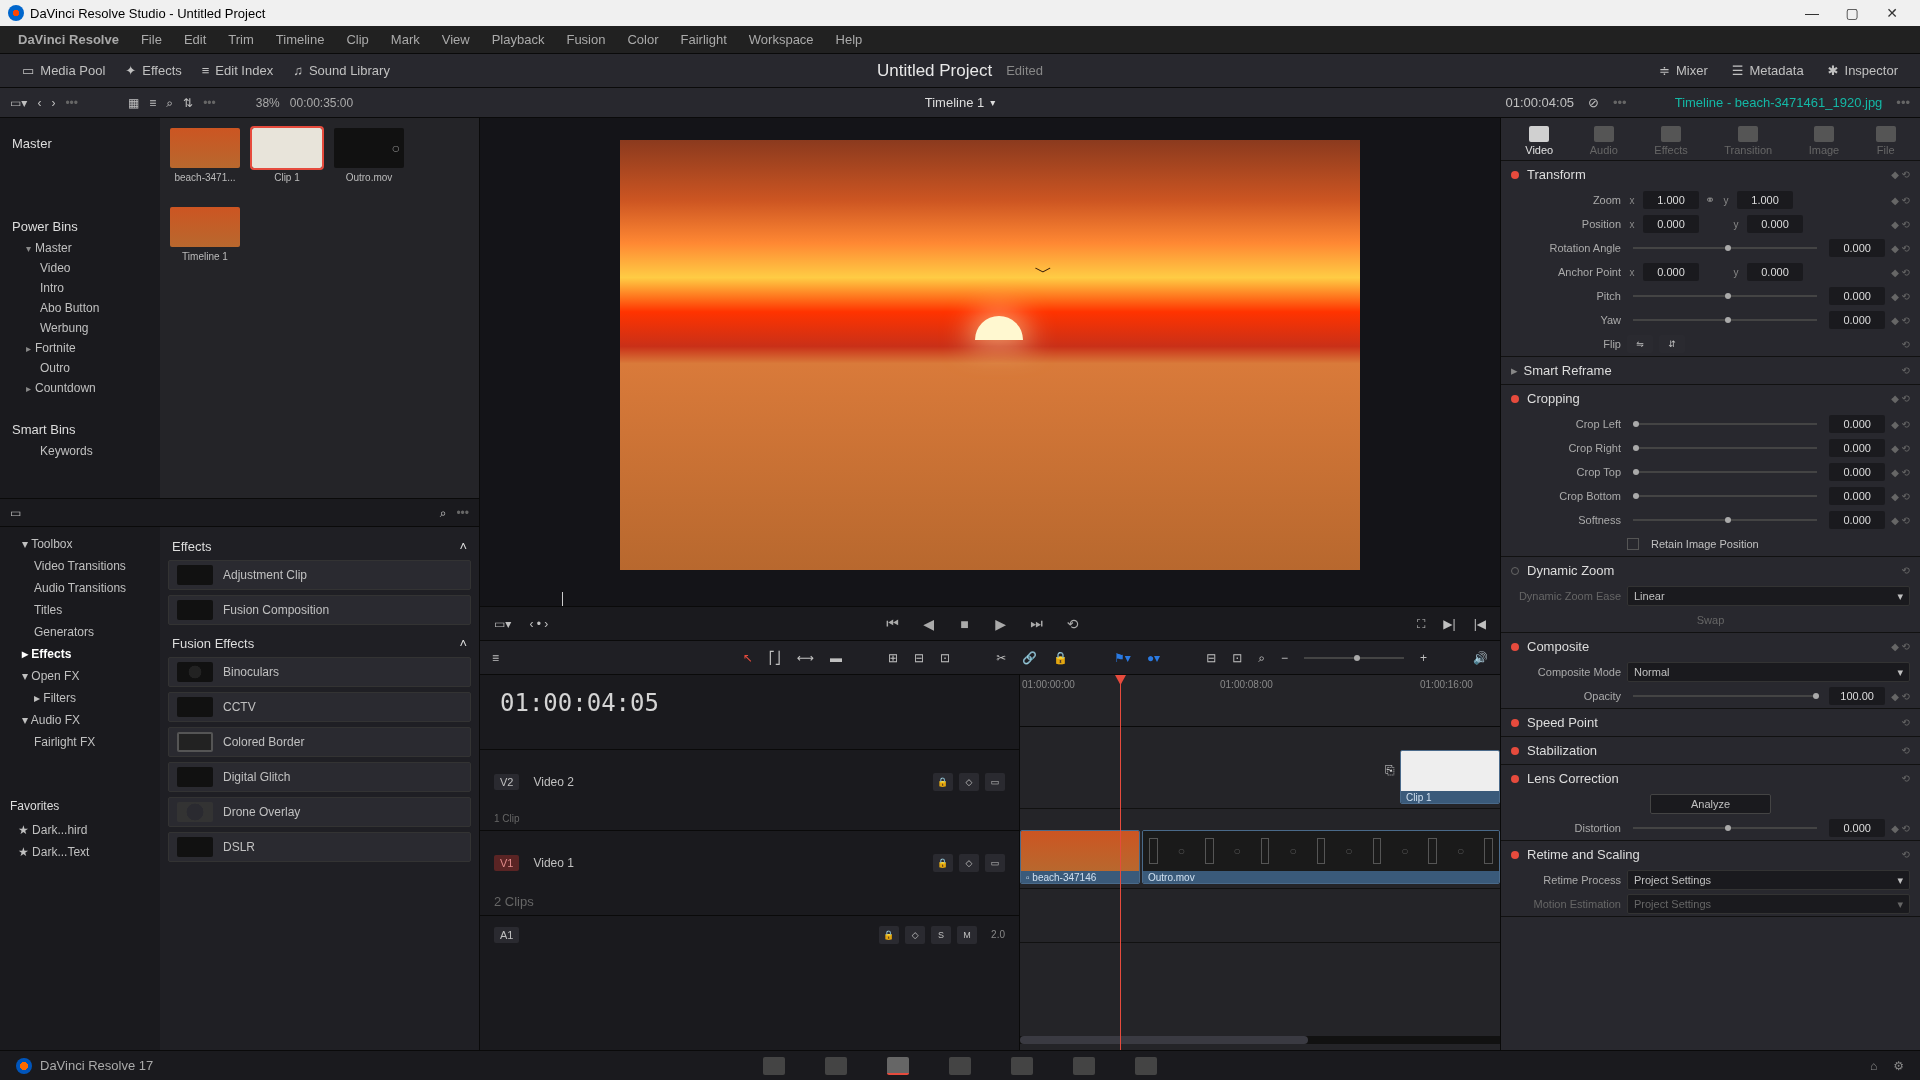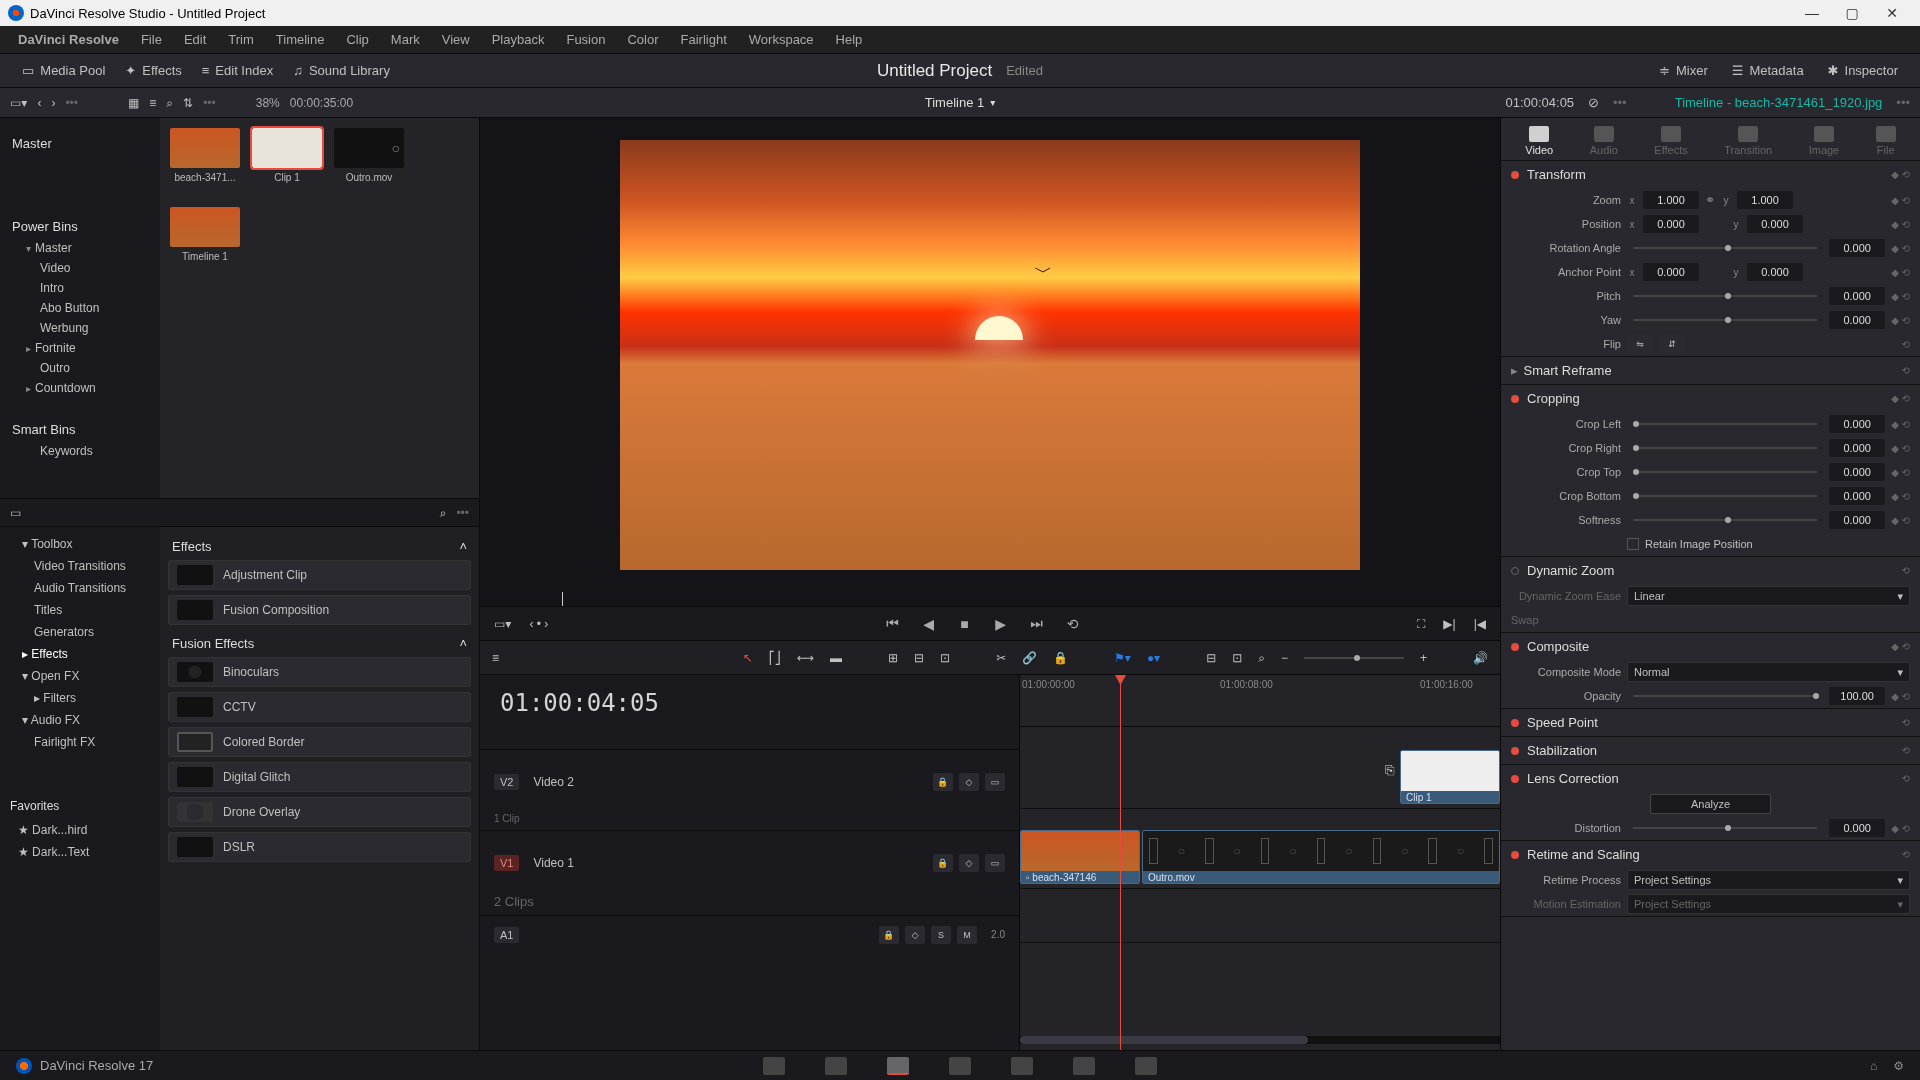--- a/index.html
+++ b/index.html
@@ -31,21 +31,21 @@
 .bins-tree .item { font-size: 12px; color: #c0c0c0; padding: 3px 6px 3px 20px; display: flex; align-items: center; }
 .bins-tree .chev { color: #888; margin-right: 4px; font-size: 10px; }
 .thumbs { flex: 1; background: #242428; padding: 10px; display: flex; flex-wrap: wrap; align-content: flex-start; gap: 12px; }
 .thumb { width: 70px; text-align: center; }
 .thumb-img { width: 70px; height: 40px; border-radius: 2px; }
 .thumb.selected .thumb-img { outline: 2px solid #e64b3d; }
 .thumb-label { font-size: 10px; color: #bbb; margin-top: 4px; white-space: nowrap; overflow: hidden; text-overflow: ellipsis; }
 .effects-row { flex: 1; display: flex; border-top: 1px solid #0a0a0a; }
 .fx-cats { width: 160px; background: #1a1a1e; padding: 6px 4px; }
 .fx-cats .cat { padding: 4px 6px 4px 18px; font-size: 12px; color: #c0c0c0; }
-.fx-cats .cat.sel { color: #fff; font-weight: 400; }
+.fx-cats .cat.sel { color: #fff; font-weight: 700; }
 .fx-cats .head { padding: 6px 6px; font-size: 12px; color: #ddd; }
 .fx-list { flex: 1; background: #1f1f24; padding: 6px 8px; overflow-y: auto; }
 .fx-group-head { display: flex; justify-content: space-between; padding: 6px 4px; font-size: 13px; color: #ddd; }
 .fx-item { display: flex; align-items: center; gap: 10px; background: #2a2a30; border: 1px solid #333; border-radius: 2px; padding: 4px 8px; margin-bottom: 5px; }
 .fx-thumb { width: 36px; height: 20px; background: #111; border-radius: 2px; }
 .viewer-panel { flex: 1; display: flex; flex-direction: column; background: #1a1a1e; }
 .viewer-canvas { flex: 1; display: flex; align-items: center; justify-content: center; background: #141418; }
 .sunset { width: 740px; height: 430px; background: linear-gradient(to bottom,#8b3a1e 0%,#cc5522 14%,#ff8833 24%,#ffcc44 32%,#ff3300 40%,#c93018 48%,#d97a3a 52%,#b8682e 100%); position: relative; overflow: hidden; }
 .sunset .sun { position: absolute; left: 48%; top: 41%; width: 48px; height: 24px; background: #fff8d0; border-radius: 24px 24px 0 0; box-shadow: 0 0 28px 6px rgba(255,240,180,.6); }
 .sunset .bird { position: absolute; left: 56%; top: 28%; font-size: 18px; color: #2a1508; }
@@ -588,37 +588,37 @@
           <span class="lbl">Softness</span>
           <div class="slider-track">
             <div class="slider-dot" style="left:50%"></div>
           </div>
           <input class="nbox" value="0.000" style="">
           <span class="kf-btns">◆ ⟲</span>
         </div>
       <div class="row">
           <span class="lbl"></span>
           <span style="width:12px;height:12px;border:1px solid #555;display:inline-block"></span>
-          <span style="">Retain Image Position</span>
+          <span style="margin-left:6px">Retain Image Position</span>
         </div>
     </div>
     <div class="section">
       <div class="sec-head">
           <span style="width:8px;height:8px;border:1px solid #666;border-radius:50%;margin-right:8px"></span>
           <span>Dynamic Zoom</span>
           <span class="kf-btns">⟲</span>
         </div>
       <div class="row">
           <span class="lbl" style="color:#666">Dynamic Zoom Ease</span>
           <div class="select-box">
             <span>Linear</span>
             <span>▾</span>
           </div>
         </div>
-      <div class="row" style="justify-content:flex-start;color:#666">
+      <div class="row" style="justify-content:center;color:#666">
           <span>Swap</span>
         </div>
     </div>
     <div class="section">
       <div class="sec-head">
           <span class="dot"></span>
           <span>Composite</span>
           <span class="kf-btns">◆ ⟲</span>
         </div>
       <div class="row">

